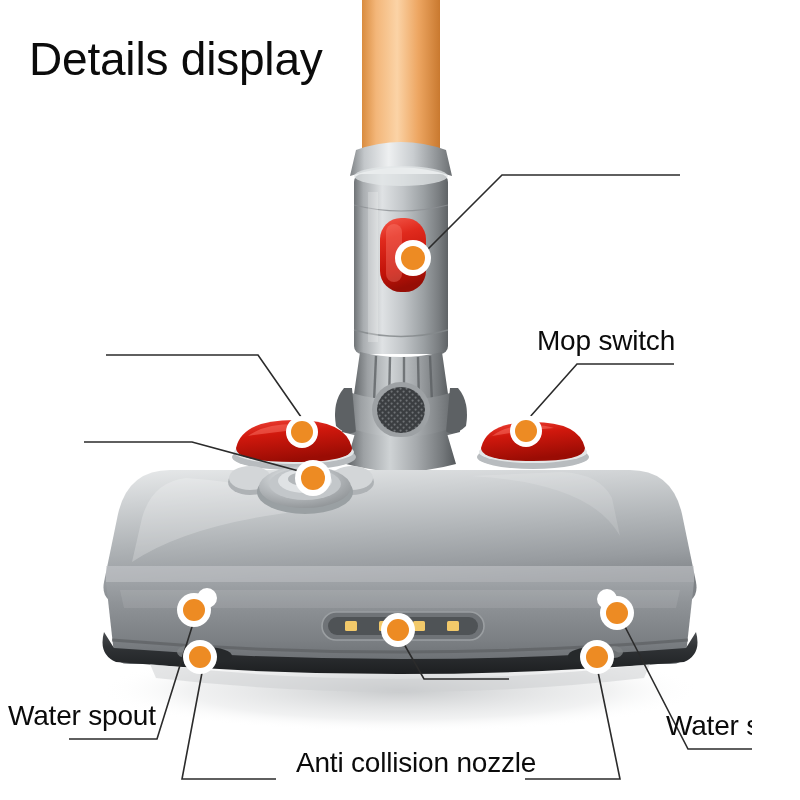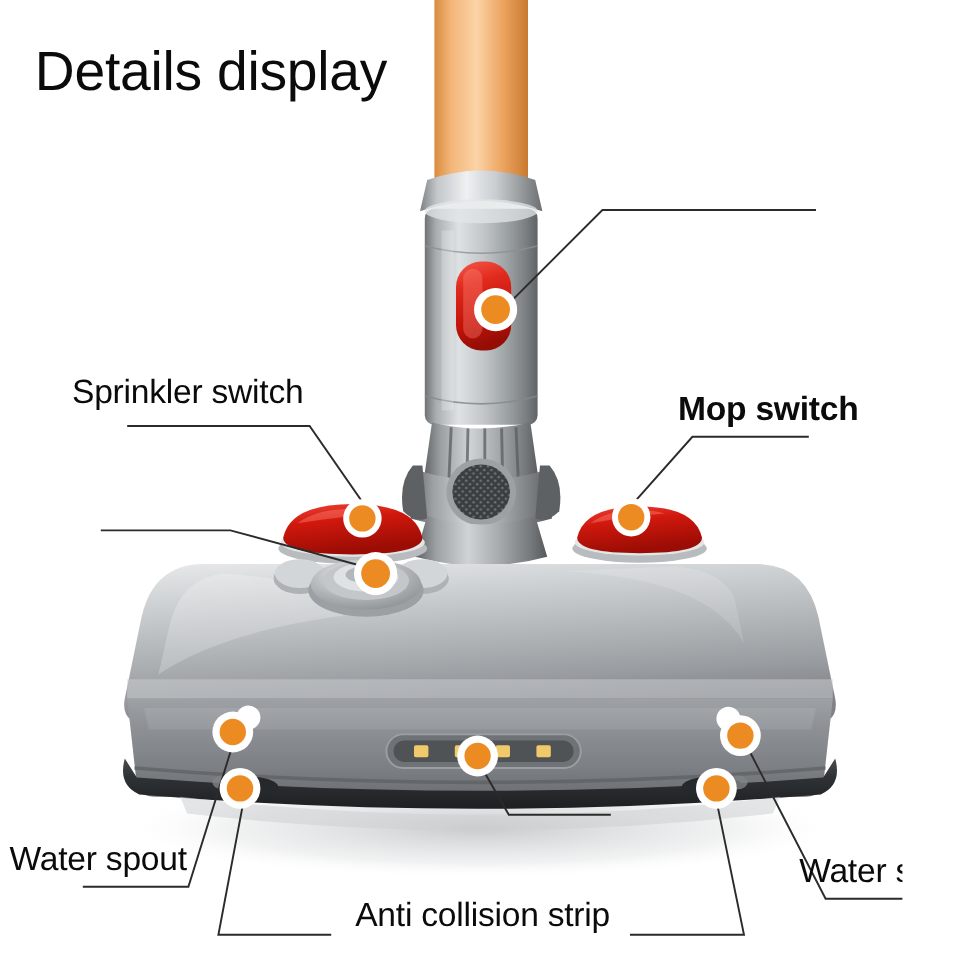--- a/index.html
+++ b/index.html
@@ -36,21 +36,21 @@
     font-size: 46px;
     left: 29px;
     top: 36px;
   }
   .ann {
     font-size: 28px;
   }
   #lbl-interface { left: 484px; top: 139px; }
   #lbl-sprinkler { left: 60px; top: 313px; }
   #lbl-nozzle    { left: 12px; top: 404px; }
-  #lbl-mop       { left: 565px; top: 327px; font-weight: bold; }
+  #lbl-mop       { left: 537px; top: 327px; }
   #lbl-led       { left: 409px; top: 693px; }
   #lbl-anti      { left: 296px; top: 749px; }
   #lbl-spout-l   { left: 8px;  top: 702px; }
   #lbl-spout-r   { left: 666px; top: 712px; }
 </style>
 </head>
 <body>
 
 <div id="page">
 
@@ -308,19 +308,18 @@
       </g>
       <g>
         <circle cx="597" cy="657" r="17" fill="#ffffff"></circle>
         <circle cx="597" cy="657" r="11" fill="#ed8b23"></circle>
       </g>
     </g>
   </svg>
 
   <div class="label" id="title">Details display</div>
 
-  <div class="label ann" id="lbl-sprinkler">Sprinkler switch</div>
   <div class="label ann" id="lbl-mop">Mop switch</div>
-  <div class="label ann" id="lbl-anti">Anti collision strip</div>
+  <div class="label ann" id="lbl-anti">Anti collision nozzle</div>
   <div class="label ann" id="lbl-spout-l">Water spout</div>
   <div class="label ann" id="lbl-spout-r">Water spout</div>
 
 </div>
 
 </body></html>

